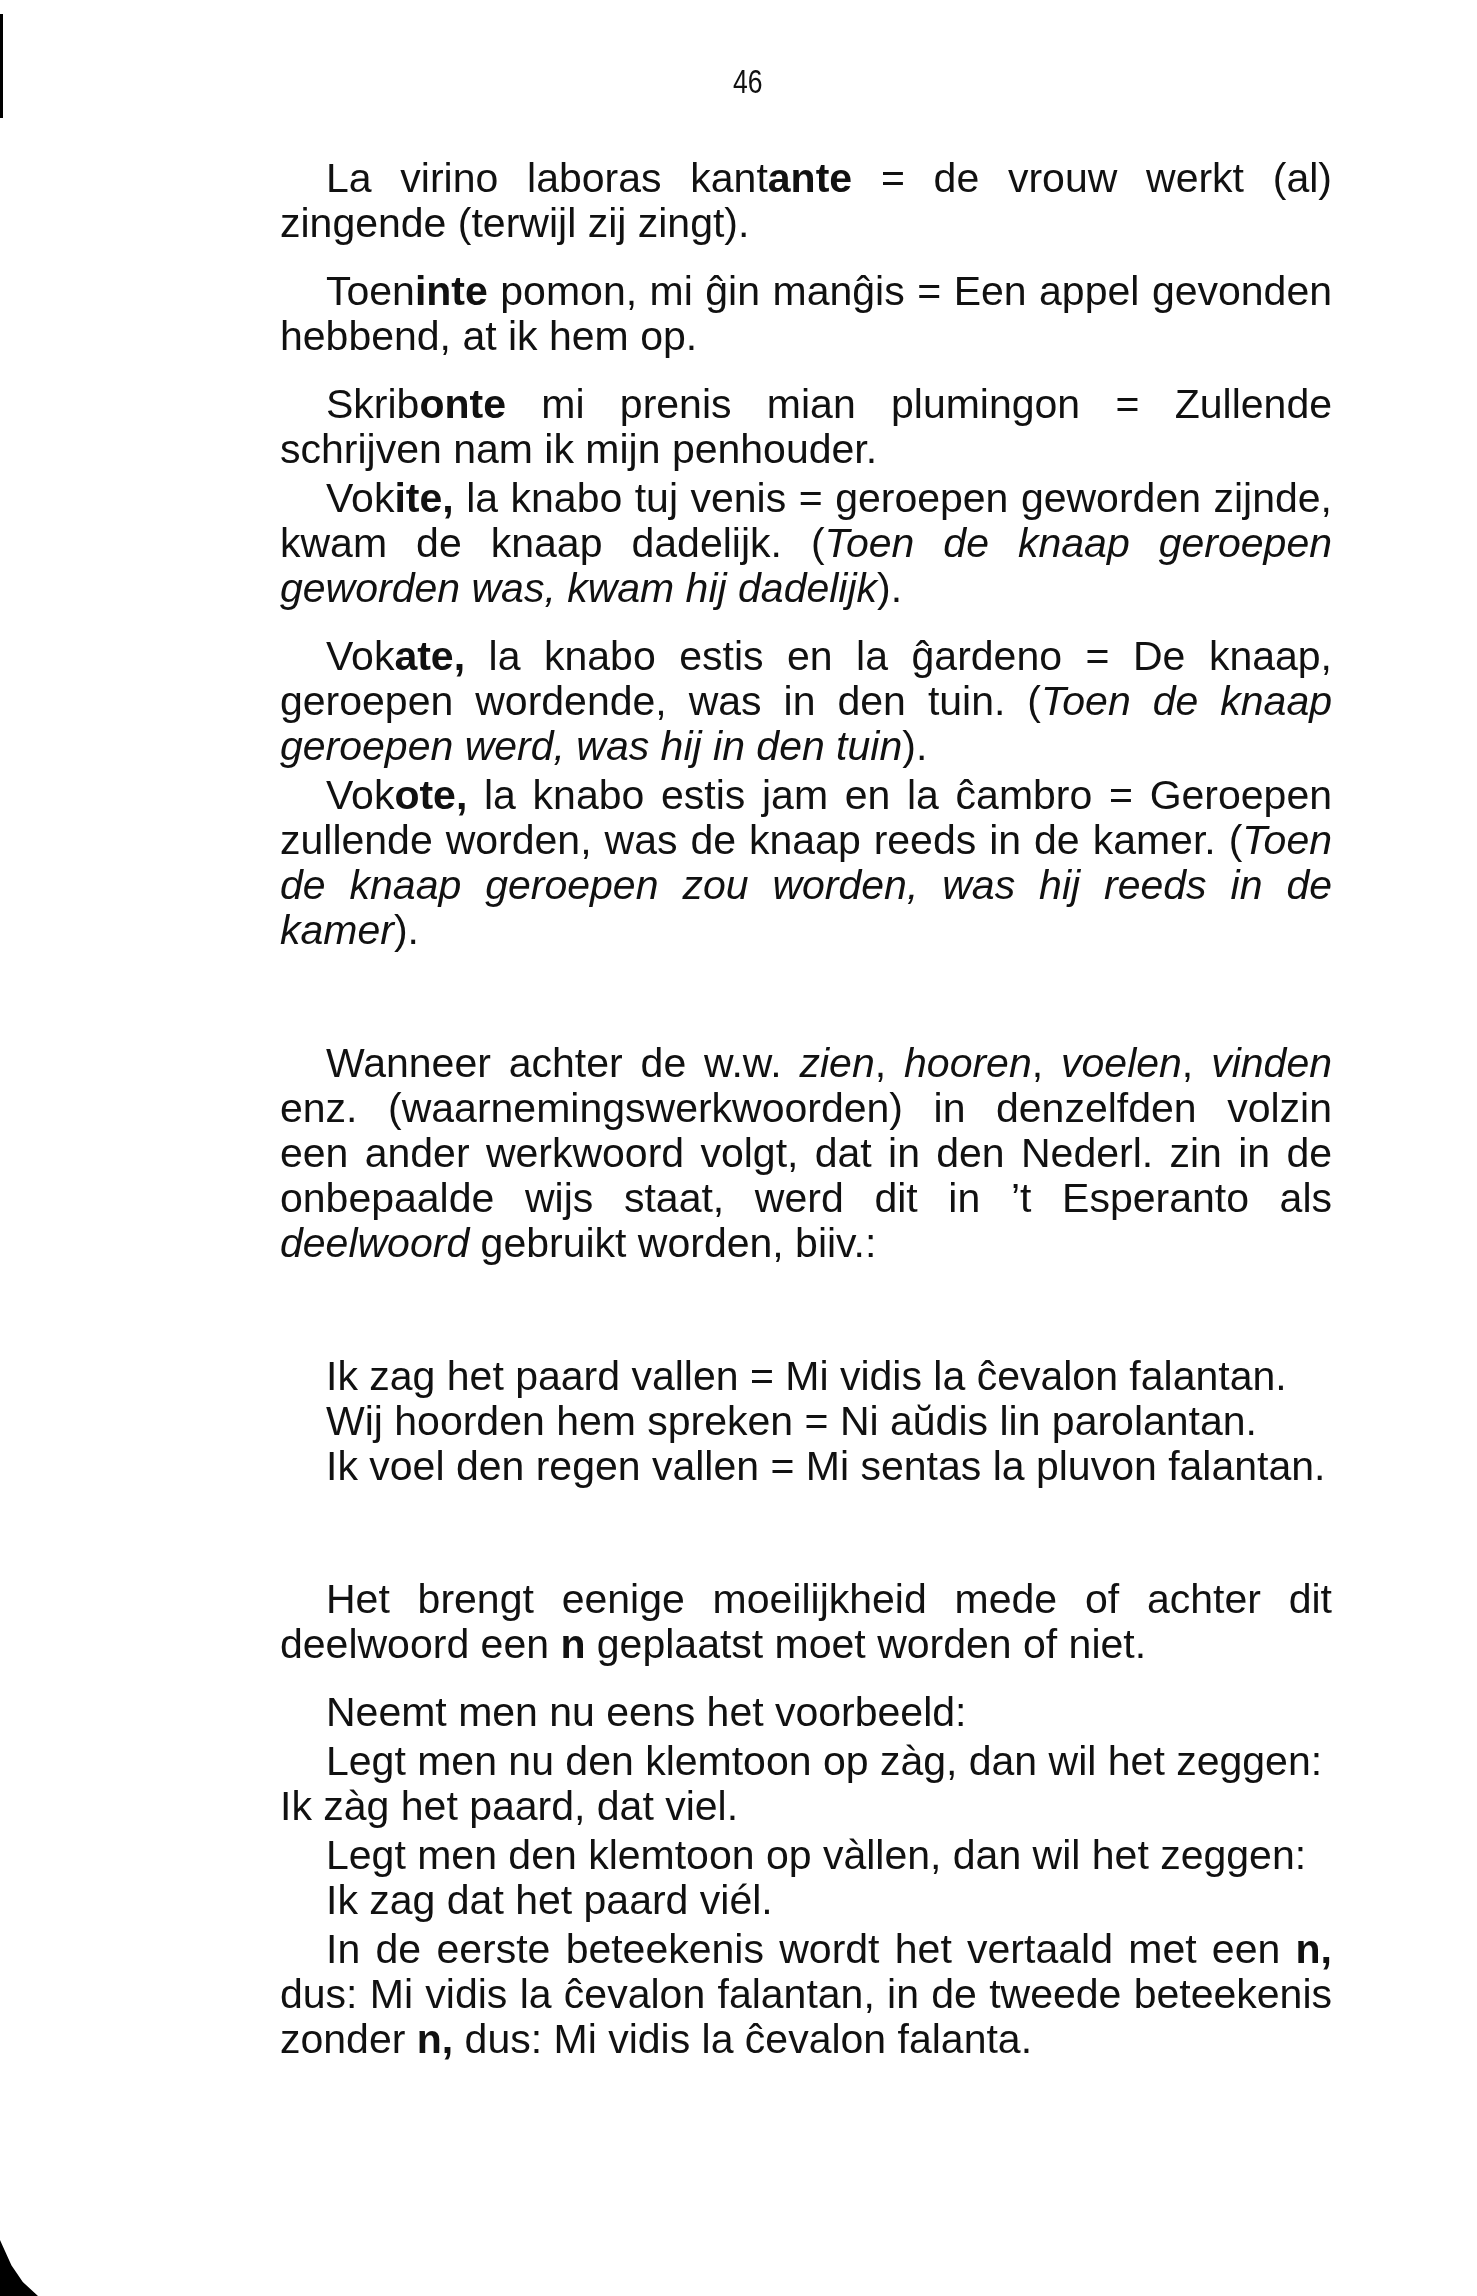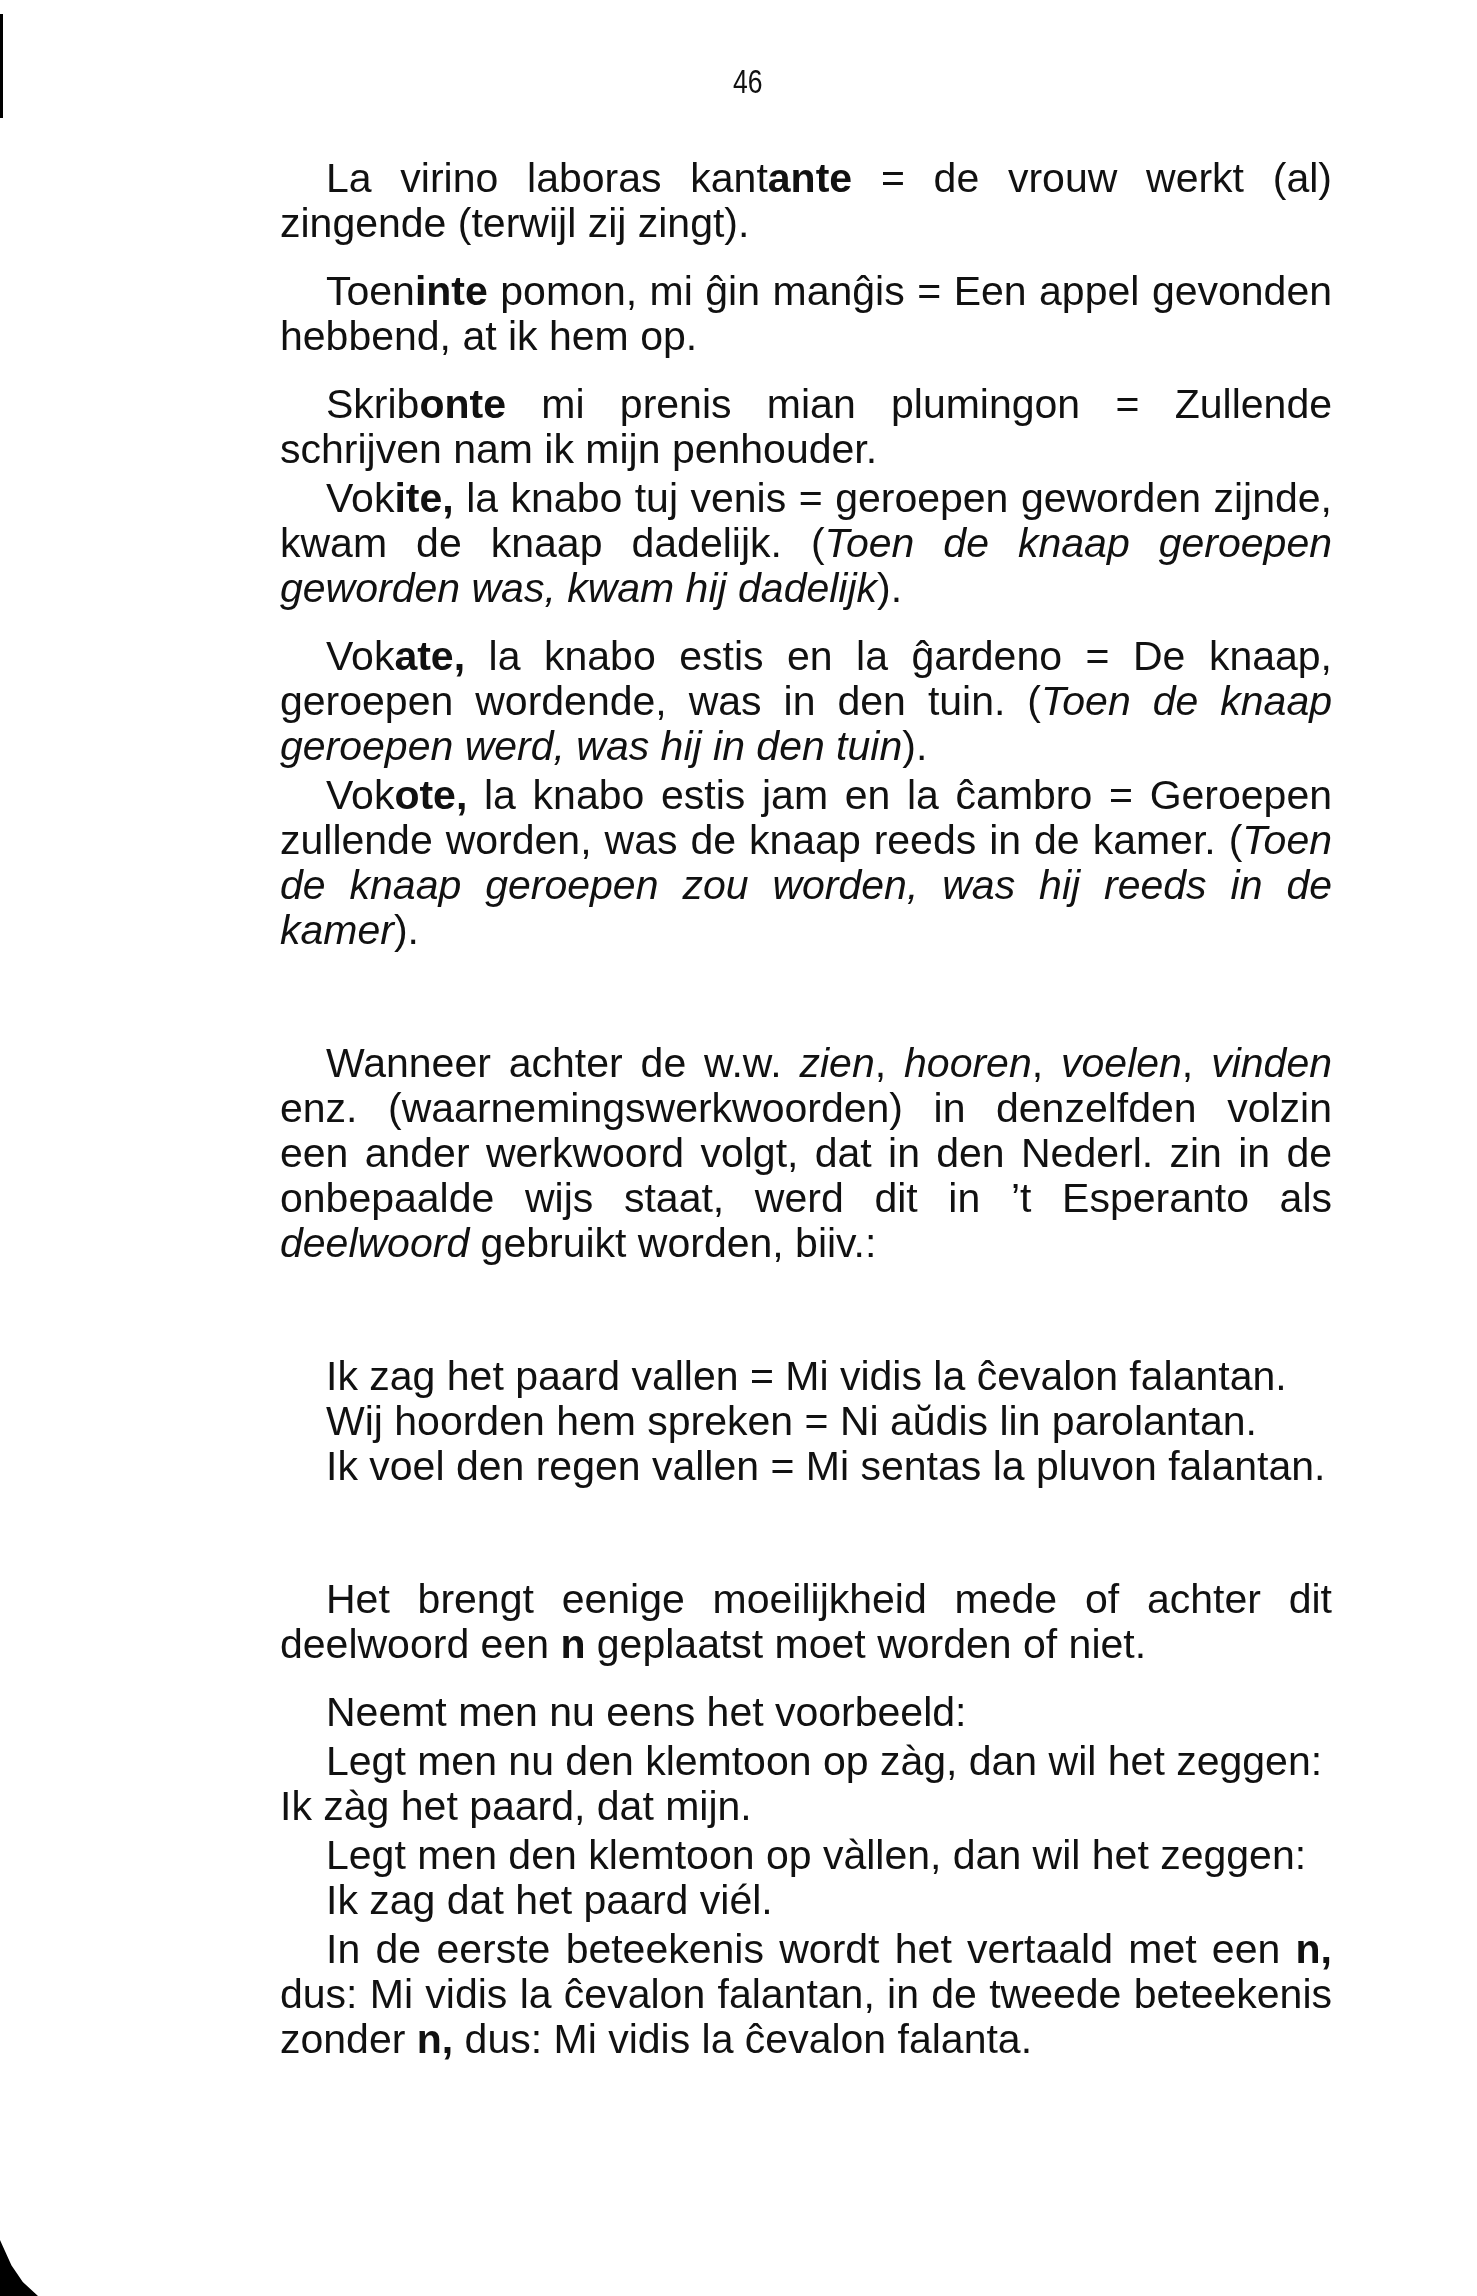--- a/index.html
+++ b/index.html
@@ -38,17 +38,17 @@
 
   <div class="examples gap-l" style="margin-top:60px;">
     <p class="line">Ik zag het paard vallen = Mi vidis la ĉevalon falantan.</p>
     <p class="line">Wij hoorden hem spreken = Ni aŭdis lin parolantan.</p>
     <p class="line">Ik voel den regen vallen = Mi sentas la pluvon falantan.</p>
   </div>
 
   <p class="indent gap-l" style="margin-top:62px;"><span>Het brengt eenige moeilijkheid mede of achter dit deelwoord een </span><b>n</b><span> geplaatst moet worden of niet.</span></p>
   <p class="indent gap-s">Neemt men nu eens het voorbeeld:</p>
   <p class="indent tight">Legt men nu den klemtoon op zàg, dan wil het zeggen:</p>
-  <p>Ik zàg het paard, dat mijn.</p>
+  <p>Ik zàg het paard, dat viel.</p>
   <p class="indent tight">Legt men den klemtoon op vàllen, dan wil het zeggen:</p>
   <p class="indent">Ik zag dat het paard viél.</p>
   <p class="indent tight"><span>In de eerste beteekenis wordt het vertaald met een </span><b>n,</b><span> dus: Mi vidis la ĉevalon falantan, in de tweede beteekenis zonder </span><b>n,</b><span> dus: Mi vidis la ĉevalon falanta.</span></p>
 </div>
 
 </body></html>

